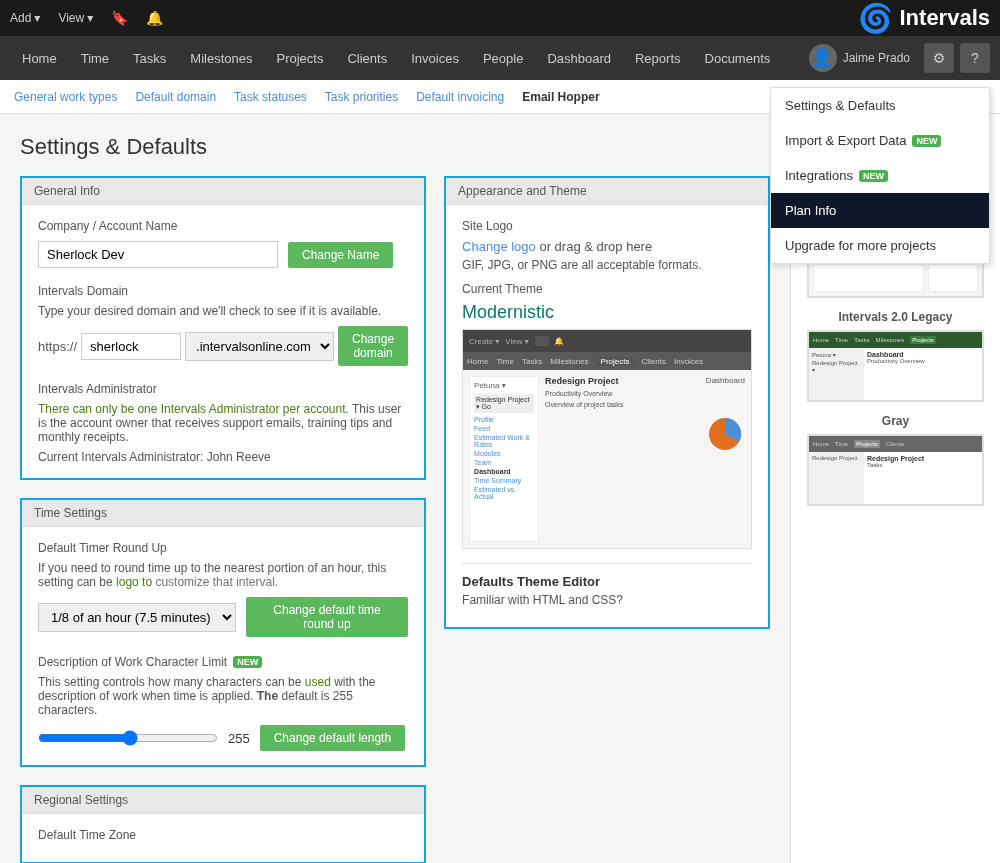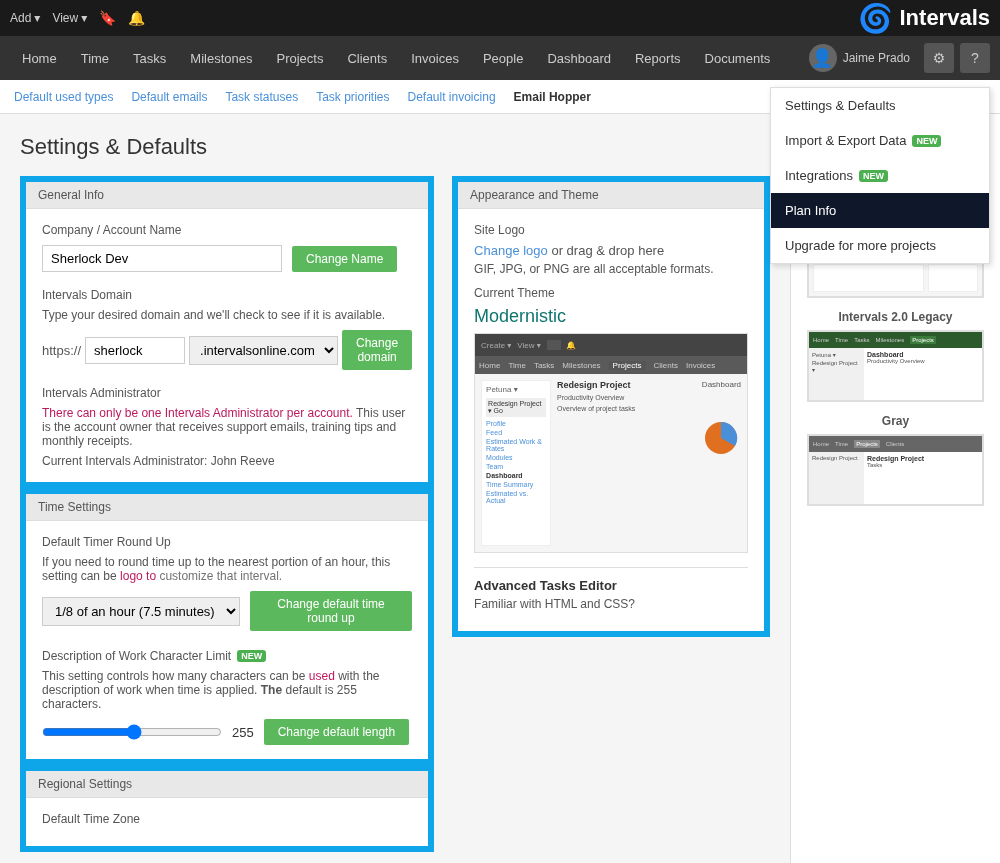--- a/index.html
+++ b/index.html
@@ -7,21 +7,21 @@
 
     
     .top-bar {
       background: #1a1a1a;
       display: flex;
       align-items: center;
       justify-content: space-between;
       padding: 0 10px;
       height: 36px;
     }
-    .top-bar-left { display: flex; gap: 12px; align-items: center; color: #aaa; font-size: 12px; }
+    .top-bar-left { display: flex; gap: 18px; align-items: center; color: #aaa; font-size: 12px; }
     .top-bar-add, .top-bar-view {
       color: #ccc; font-size: 12px; background: none; border: none; cursor: pointer; display: flex; align-items: center; gap: 3px;
     }
     .top-bar-logo { display: flex; align-items: center; gap: 6px; }
     .logo-text { color: #fff; font-size: 22px; font-weight: bold; }
 
     
     .nav-bar {
       background: #333;
       display: flex;
@@ -62,32 +62,32 @@
     .sub-nav-item { color: #4a90d9; font-size: 12px; cursor: pointer; text-decoration: none; }
     .sub-nav-item.active { color: #333; font-weight: bold; text-decoration: none; }
 
     
     .main-layout { display: flex; min-height: calc(100vh - 114px); }
 
     
     .content { flex: 1; padding: 20px; background: #f5f5f5; overflow-y: auto; }
     .page-title { font-size: 22px; color: #333; margin-bottom: 16px; font-weight: normal; }
 
-    .section { background: #fff; border: 6px solid #0ea5e9; }
+    .section { background: #fff; border: 2px solid #0ea5e9; margin-bottom: 18px; }
     .section-header { background: #e8e8e8; padding: 6px 12px; font-size: 12px; color: #555; border-bottom: 1px solid #ddd; }
     .section-body { padding: 14px 16px; }
 
     .field-label { font-size: 12px; color: #555; margin-bottom: 6px; }
     .text-input { border: 1px solid #ccc; padding: 5px 8px; font-size: 13px; width: 240px; }
 
     .btn-green { background: #5cb85c; color: #fff; border: none; padding: 6px 14px; cursor: pointer; font-size: 12px; border-radius: 2px; }
     .btn-row { display: flex; align-items: center; gap: 10px; margin-top: 8px; }
 
     .link-blue { color: #4a90d9; cursor: pointer; }
-    .text-blue { color: #be185d; }
+    .text-blue { color: #4d7c0f; }
     .text-small { font-size: 12px; color: #555; }
 
     .domain-row { display: flex; align-items: center; gap: 4px; margin-top: 8px; }
     .domain-prefix { color: #555; font-size: 13px; }
     .domain-input { border: 1px solid #ccc; padding: 5px 8px; font-size: 13px; width: 100px; }
     .domain-select { border: 1px solid #ccc; padding: 5px 6px; font-size: 13px; }
 
     .timer-row { display: flex; align-items: center; gap: 10px; margin-top: 8px; }
     .timer-select { border: 1px solid #ccc; padding: 5px 8px; font-size: 13px; }
 
@@ -186,22 +186,22 @@
         <span style="color:#fff;">Plan Info</span>
       </div>
       <div class="dropdown-item">
         <span>Upgrade for more projects</span>
       </div>
     </div>
   </div>
 </div>
 
 <div class="sub-nav">
-  <a class="sub-nav-item">Default used types</a>
-  <a class="sub-nav-item">Default emails</a>
+  <a class="sub-nav-item">General work types</a>
+  <a class="sub-nav-item">Default domain</a>
   <a class="sub-nav-item">Task statuses</a>
   <a class="sub-nav-item">Task priorities</a>
   <a class="sub-nav-item">Default invoicing</a>
   <a class="sub-nav-item active">Email Hopper</a>
   <div style="flex:1;"></div>
   <span class="print-icon">🖨</span>
 </div>
 
 <div class="main-layout">
 
@@ -353,21 +353,21 @@
                         <circle cx="20" cy="20" r="16" fill="#e07020" stroke="none"></circle>
                         <path d="M20 20 L20 4 A16 16 0 0 1 34 28 Z" fill="#4a90d9"></path>
                       </svg>
                     </div>
                   </div>
                 </div>
               </div>
             </div>
 
             <div class="adv-theme-section" style="margin-top:14px;border-top:1px solid #ddd;padding-top:10px;">
-              <div style="font-weight:bold;font-size:13px;margin-bottom:4px;">Advanced Tasks Editor</div>
+              <div style="font-weight:bold;font-size:13px;margin-bottom:4px;">Defaults Theme Editor</div>
               <div class="field-label">Familiar with HTML and CSS?</div>
             </div>
           </div>
         </div>
       </div>
 
     </div>
   </div>
 
   <div class="right-sidebar">

